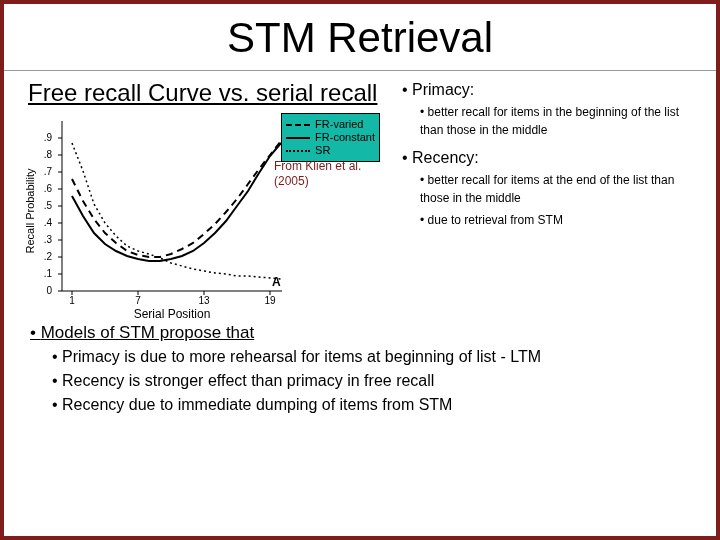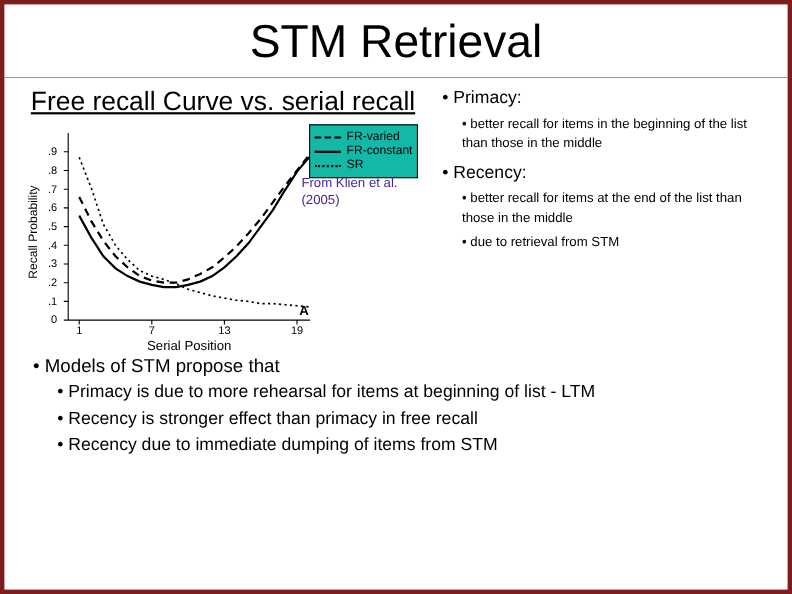--- a/index.html
+++ b/index.html
@@ -7,30 +7,30 @@
   .title{font-size:42px;text-align:center;margin:10px 0 8px 0;font-weight:normal;}
   .hr{height:0;border-top:1px solid #999;margin:0 0 6px 0;}
   .body{display:flex;flex-direction:row;padding:0 18px;}
   .leftcol{width:370px;position:relative;}
   .subhead{font-size:24px;text-decoration:underline;margin:2px 0 4px 6px;}
   .chartwrap{position:relative;width:360px;height:210px;}
   svg.chart{width:280px;height:210px;}
   .legend{position:absolute;top:2px;right:2px;border:1px solid #000;background:#14b8a6;font-size:11px;padding:4px 4px;line-height:13px;}
   .legend-row{display:flex;align-items:center;gap:5px;}
   .swatch{width:24px;height:0;border-top-width:2px;border-top-color:#000;}
-  .source{position:absolute;top:48px;right:-2px;font-size:12px;color:#4c1d95;line-height:15px;width:110px;}
+  .source{position:absolute;top:48px;right:-2px;font-size:12px;color:#7f1d1d;line-height:15px;width:110px;}
   .rightcol{flex:1;font-size:16px;padding-left:6px;}
   ul.b1{list-style:none;padding-left:4px;margin:4px 0 0 0;}
   ul.b1>li::before{content:"• ";}
   ul.b1>li{margin-bottom:4px;}
   ul.b2{list-style:none;padding-left:22px;margin:4px 0 10px 0;font-size:12px;}
   ul.b2>li::before{content:"• ";}
   ul.b2>li{margin-bottom:4px;line-height:18px;}
   .lower{padding:0 22px;font-size:17px;}
-  ul.l1{list-style:none;padding-left:4px;margin:2px 0 0 0;}
+  ul.l1{list-style:none;padding-left:4px;margin:2px 0 0 0;text-decoration:underline;}
   ul.l1>li::before{content:"• ";}
   ul.l2{list-style:none;padding-left:26px;margin:4px 0 0 0;font-size:16px;}
   ul.l2>li::before{content:"• ";}
   ul.l2>li{margin-bottom:4px;line-height:20px;}
 </style>
 </head>
 <body>
 <div class="slide">
 
   <div class="title">STM Retrieval</div>

